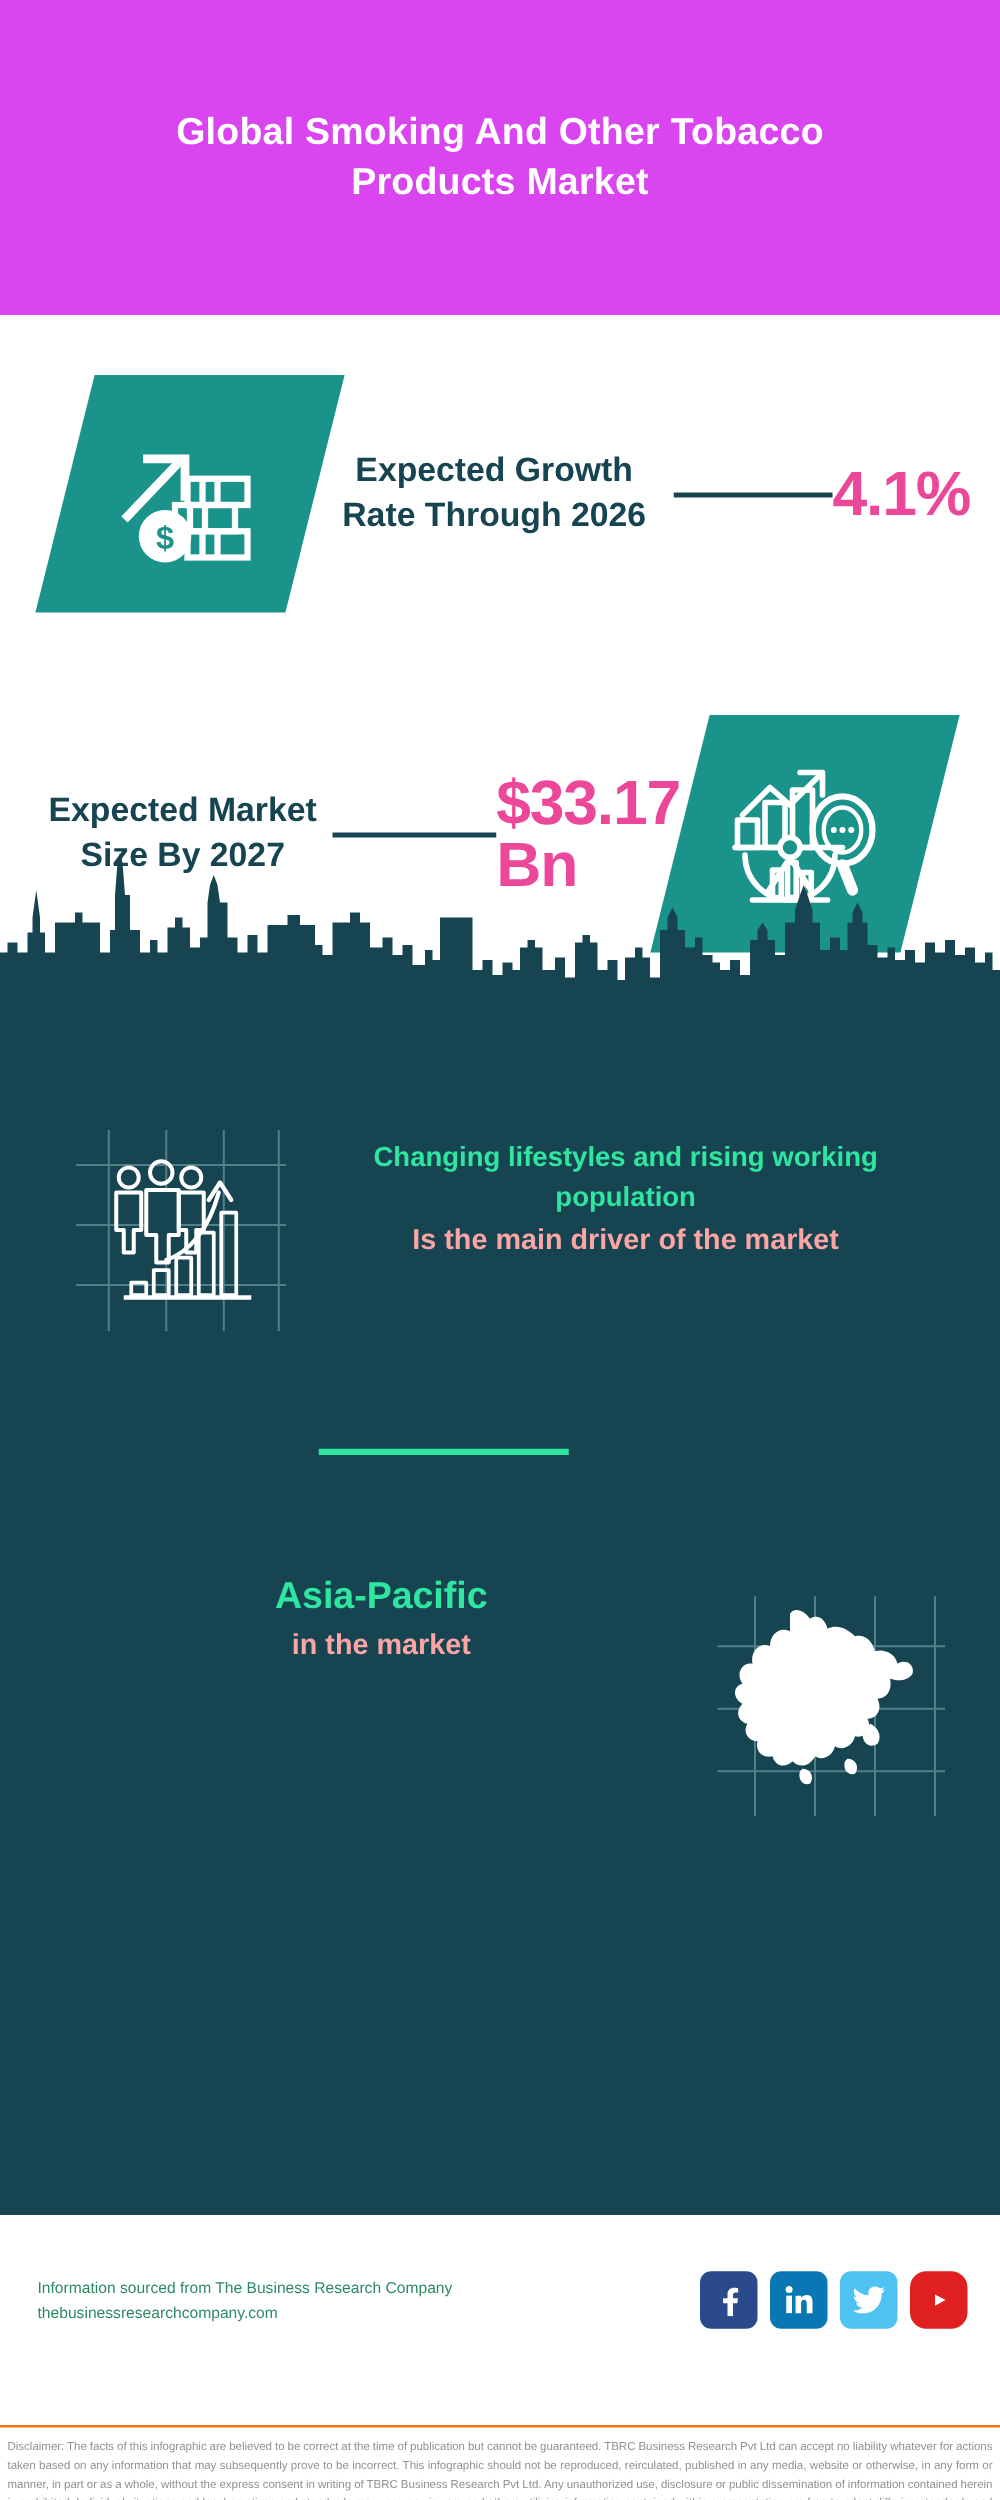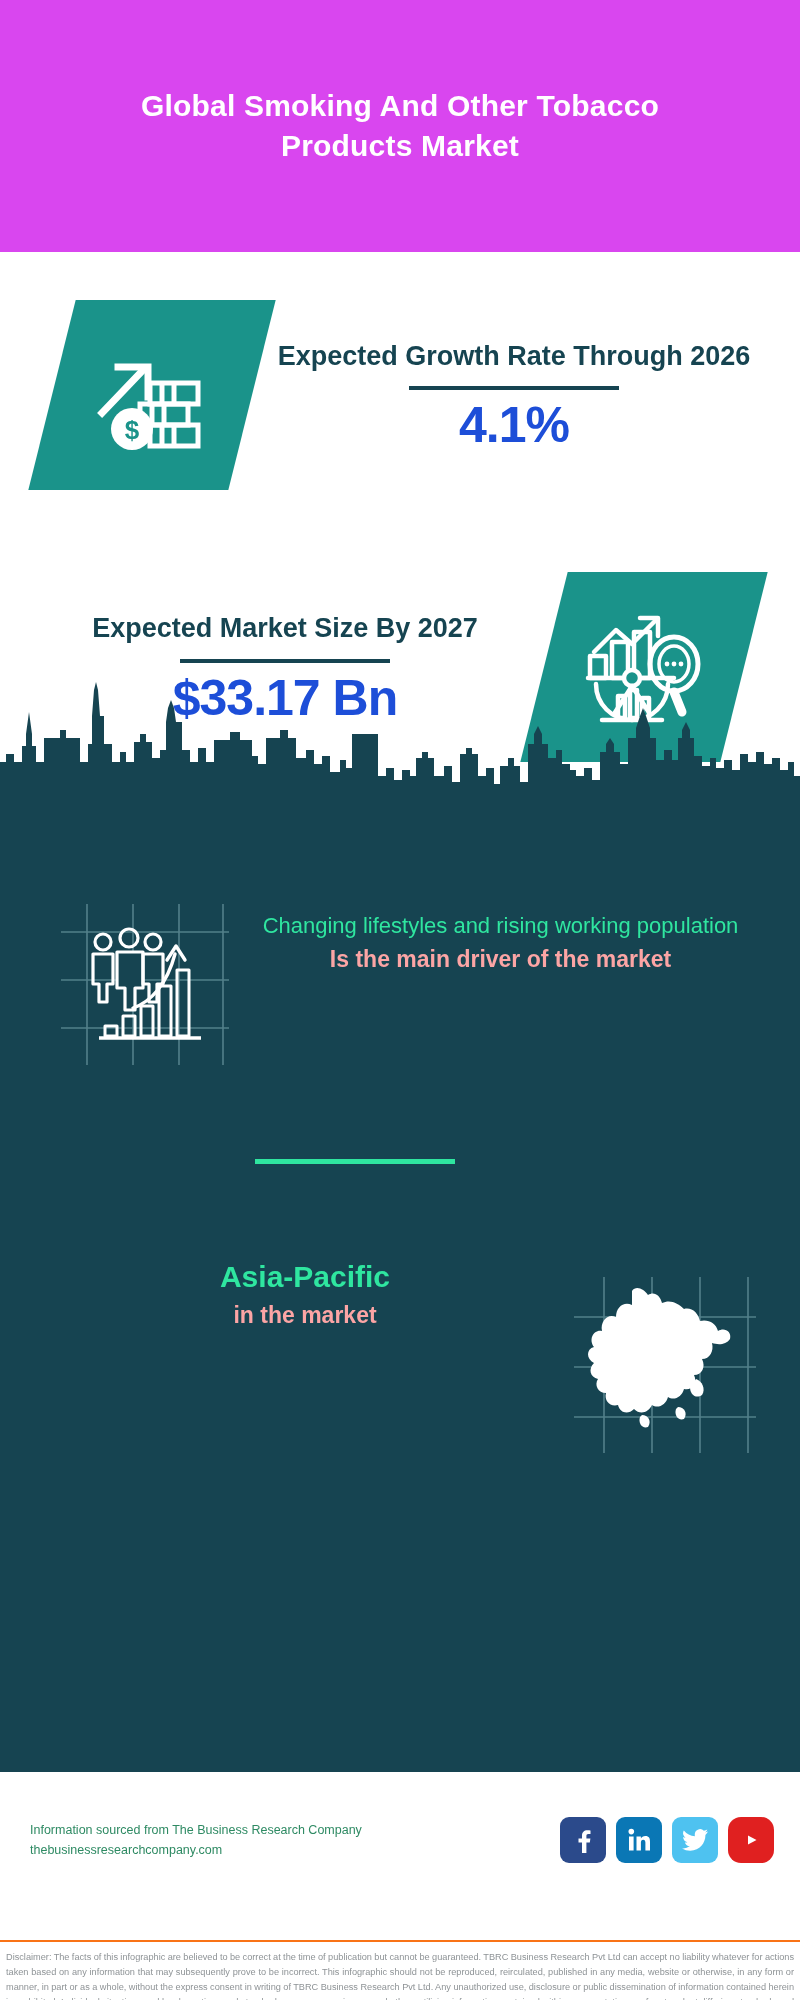--- a/index.html
+++ b/index.html
@@ -30,54 +30,54 @@
   }
   .para-icon {
     width:200px; height:190px;
     background:#1a938a;
     transform:skewX(-14deg);
     display:flex; align-items:center; justify-content:center;
     flex:0 0 auto;
   }
   .para-icon > svg { transform:skewX(14deg); }
   .stat1 .icon-wrap { margin-left:52px; }
-  .stat1 .txt { flex:1; display:flex; flex-direction:column; align-items:center; padding-right:24px; }
+  .stat1 .txt { flex:1; display:flex; flex-direction:row; align-items:center; padding-right:24px; }
 
   .stat-title {
     color:#164451; font-size:27px; font-weight:bold; line-height:1.32; text-align:center;
   }
   .rule-dark { width:210px; height:4px; background:#164451; margin:12px 0 10px; }
-  .stat-value { color:#1d4ed8; font-size:50px; font-weight:bold; line-height:1; letter-spacing:-1px; }
+  .stat-value { color:#ec4899; font-size:50px; font-weight:bold; line-height:1; letter-spacing:-1px; }
 
   
   .stat2 {
     position:absolute; left:0; top:537px; width:800px; height:260px;
     display:flex; align-items:center;
   }
-  .stat2 .txt { flex:1; display:flex; flex-direction:column; align-items:center; padding-left:26px; }
+  .stat2 .txt { flex:1; display:flex; flex-direction:row; align-items:center; padding-left:26px; }
   .stat2 .icon-wrap { margin-right:56px; }
 
   
   .dark-section {
     position:absolute; left:0; top:797px; width:800px; height:975px;
     background:#164451;
   }
   .skyline {
     position:absolute; left:0; top:-125px; width:800px; height:130px;
     display:block;
   }
 
   
   .driver-row {
     position:absolute; left:0; top:105px; width:800px;
     display:flex; align-items:flex-start;
   }
   .driver-icon-box { position:relative; width:180px; height:165px; margin-left:55px; flex:0 0 auto; }
   .driver-txt { flex:1; padding:8px 40px 0 6px; text-align:center; }
-  .accent { color:#2fe6a0; font-size:22px; font-weight:normal; line-height:1.45;text-align:center; }
+  .accent { color:#2fe6a0; font-size:22px; font-weight:bold; line-height:1.45;text-align:center; }
   .whitetxt { color:#fca5a5; font-size:23px; font-weight:bold; line-height:1.5; }
 
   .divider-green {
     position:absolute; left:255px; top:362px; width:200px; height:5px; background:#2fe6a0;
   }
 
   
   .region-row {
     position:absolute; left:0; top:460px; width:800px;
     display:flex; align-items:flex-start;

